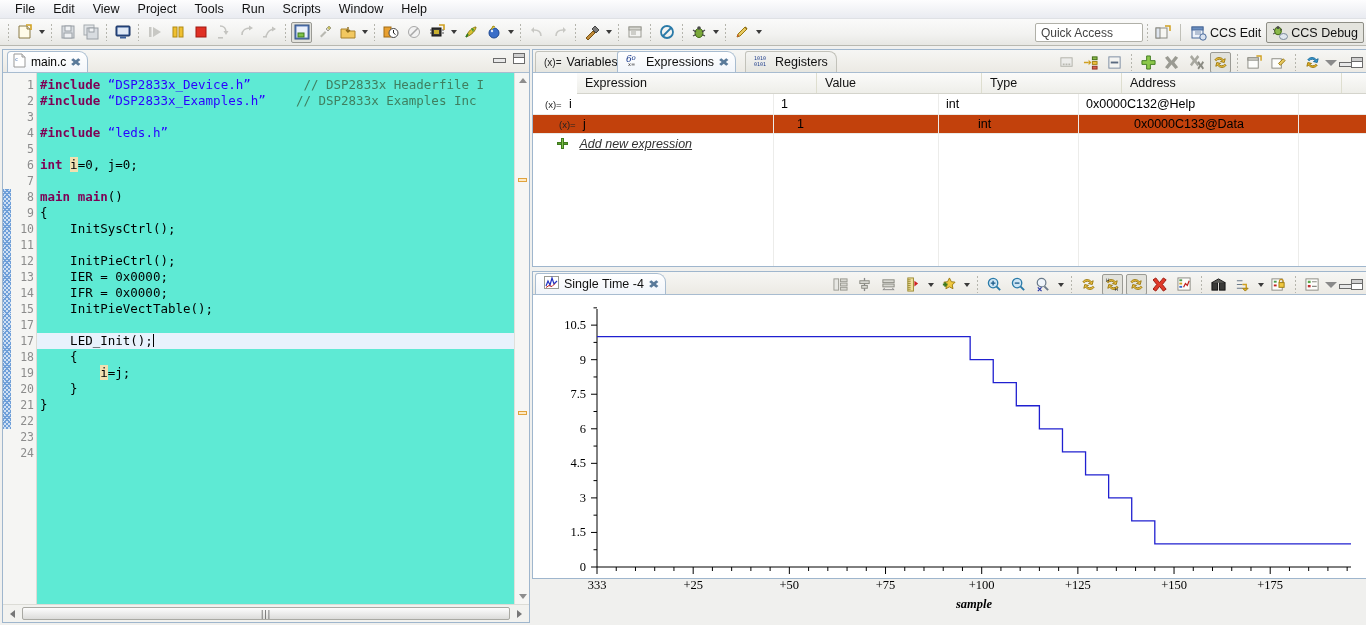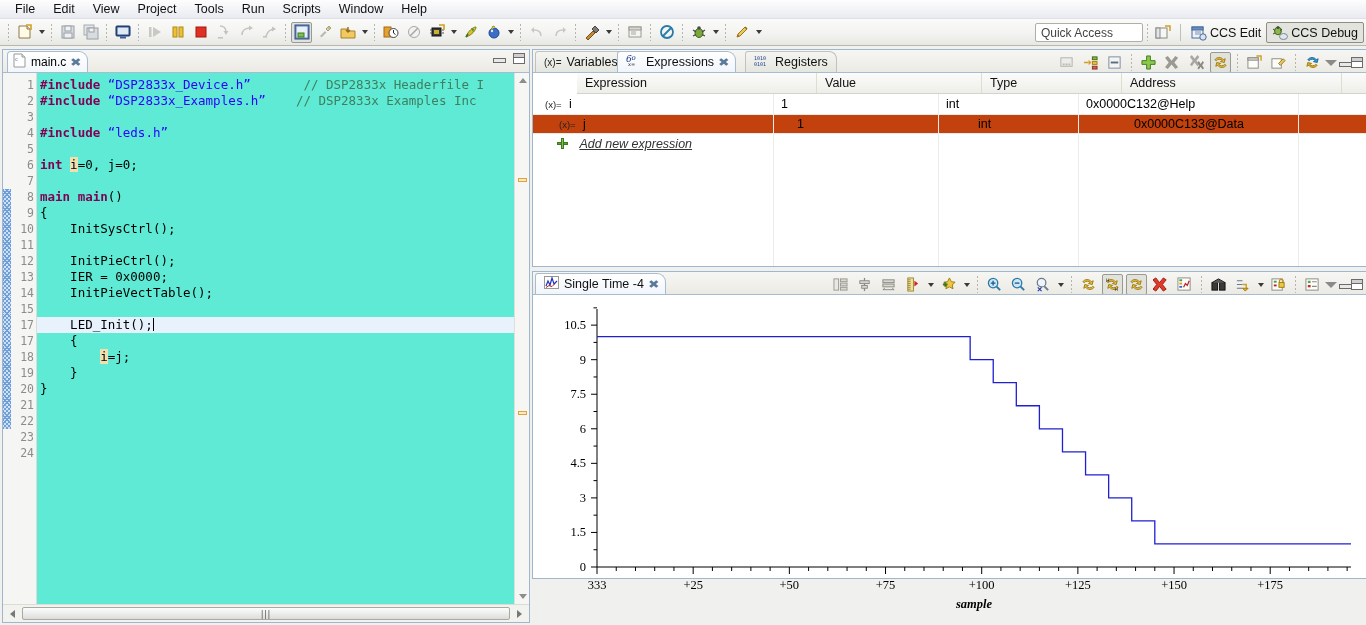--- a/index.html
+++ b/index.html
@@ -537,20 +537,21 @@
           <div class="cl"><span class="kw">#include</span> <span class="str">“leds.h”</span></div>
           <div class="cl">&nbsp;</div>
           <div class="cl"><span class="kw">int</span> <span class="hlvar">i</span>=0, j=0;</div>
           <div class="cl">&nbsp;</div>
           <div class="cl"><span class="kw">main</span> <span class="kw">main</span>()</div>
           <div class="cl">{</div>
           <div class="cl">    InitSysCtrl();</div>
           <div class="cl">&nbsp;</div>
           <div class="cl">    InitPieCtrl();</div>
           <div class="cl">    IER = 0x0000;</div>
+          <div class="cl">    IFR = 0x0000;</div>
           <div class="cl">    InitPieVectTable();</div>
           <div class="cl">&nbsp;</div>
           <div class="cl hl">    LED_Init();<span class="caret"></span></div>
           <div class="cl">    {</div>
           <div class="cl">        <span class="hlvar">i</span>=j;</div>
           <div class="cl">    }</div>
           <div class="cl">}</div>
           <div class="cl">&nbsp;</div>
           <div class="cl">&nbsp;</div>
         </div>

